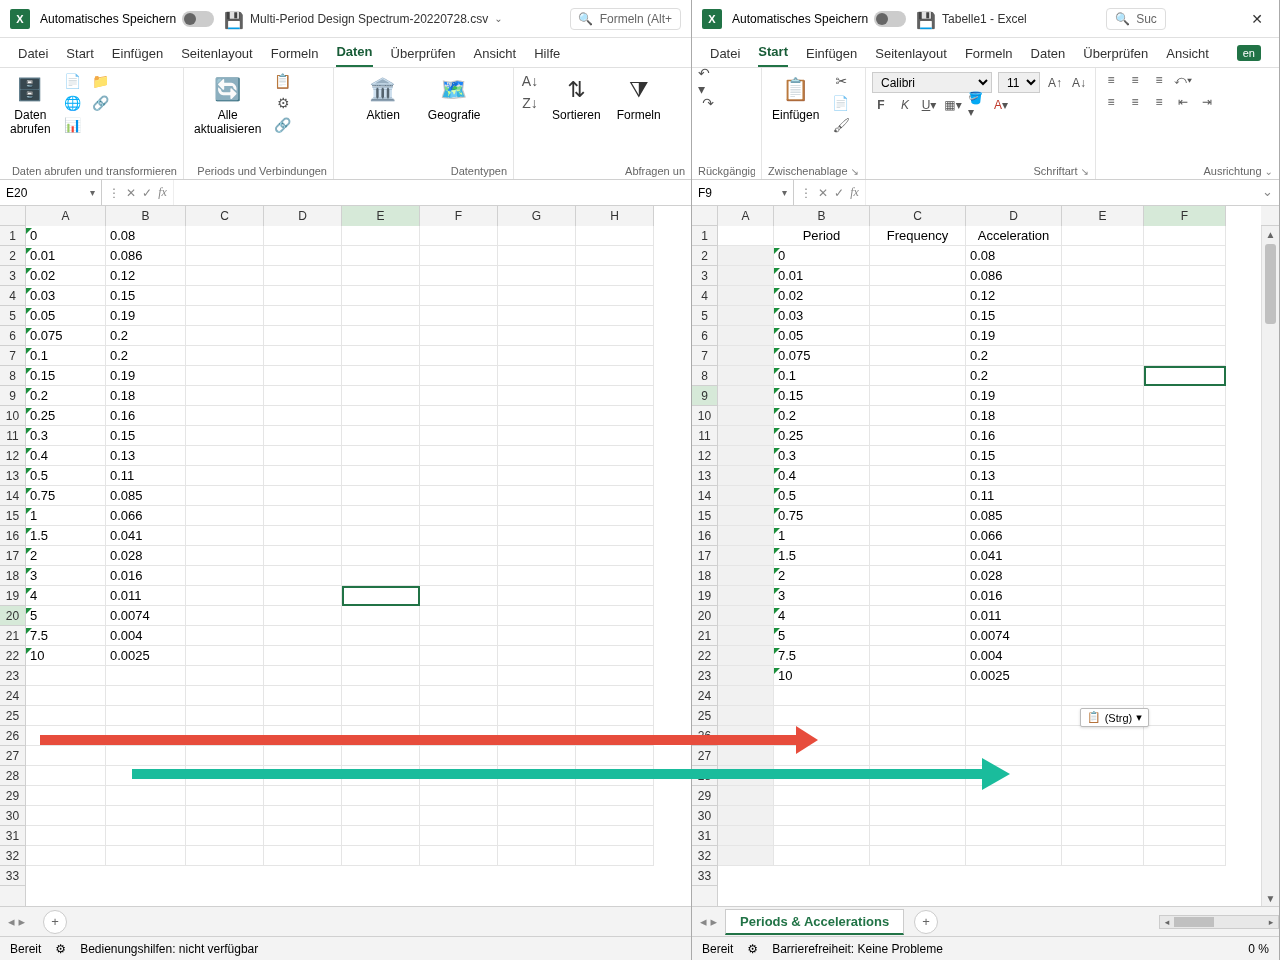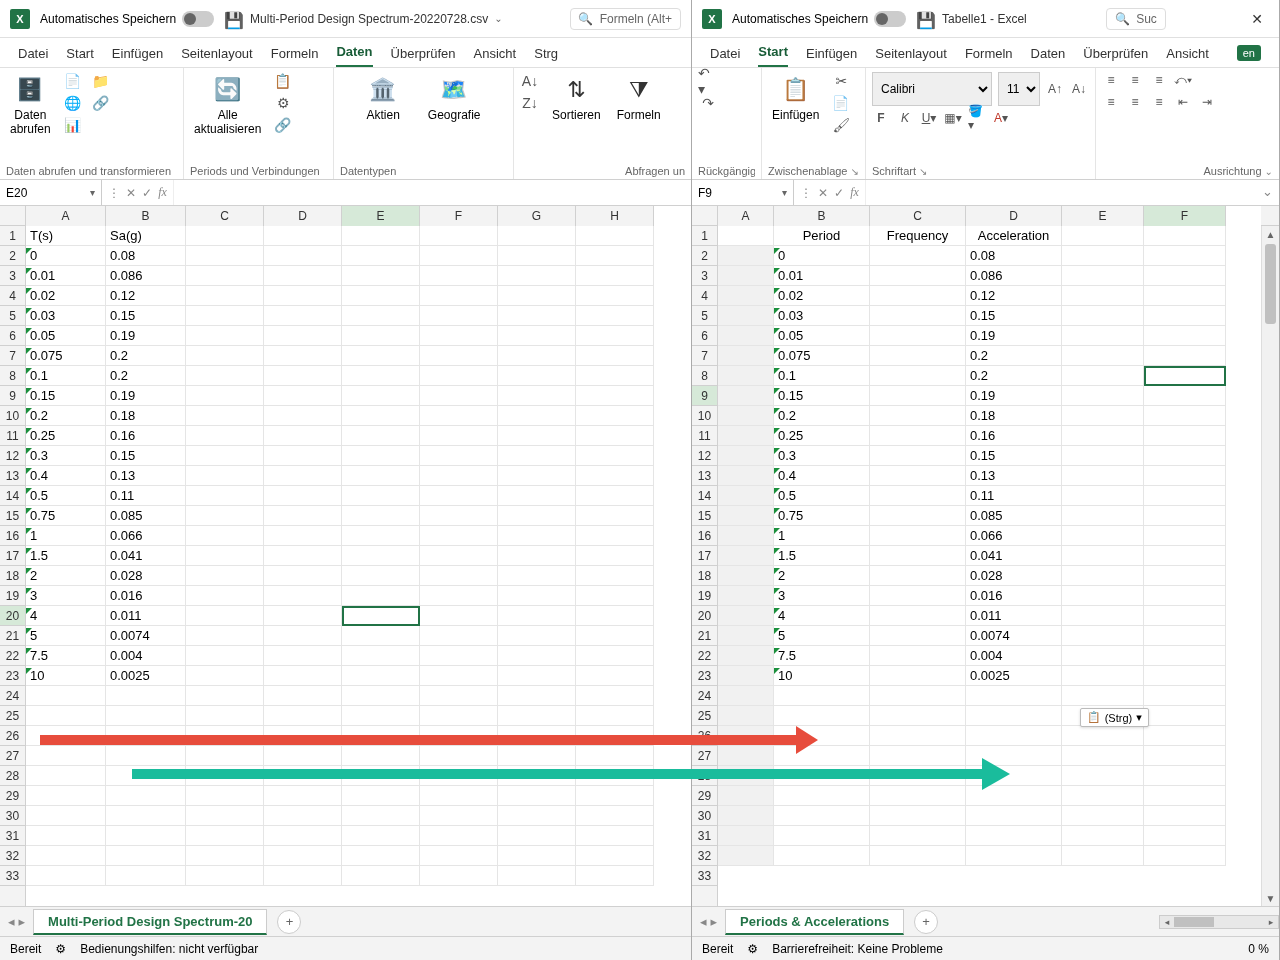--- a/index.html
+++ b/index.html
@@ -25,26 +25,26 @@
   
   .tabs { height: 30px; display: flex; align-items: flex-end; gap: 18px; padding: 0 18px; border-bottom: 1px solid #e0e0e0; font-size: 13px; }
   .tab { padding: 4px 0 6px 0; color: #333; cursor: pointer; }
   .tab.active { color: #185c37; border-bottom: 2px solid #217346; font-weight: 600; }
   .lang-badge { margin-left: auto; background: #217346; color: #fff; padding: 2px 6px; border-radius: 3px; font-size: 11px; align-self: center; }
 
   
   .ribbon { height: 112px; display: flex; border-bottom: 1px solid #d0d0d0; background: #fff; }
   .rgrp { border-right: 1px solid #e5e5e5; display: flex; flex-direction: column; justify-content: space-between; padding: 4px 6px 2px 6px; }
   .rgrp .icons { display: flex; gap: 8px; align-items: flex-start; flex: 1; }
-  .rgrp .glabel { font-size: 11px; color: #666; text-align: left; padding: 2px 0 0 0; white-space: nowrap; overflow: hidden; }
+  .rgrp .glabel { font-size: 11px; color: #666; text-align: right; padding: 2px 0 0 0; white-space: nowrap; overflow: hidden; }
   .bigbtn { display: flex; flex-direction: column; align-items: center; justify-content: center; gap: 2px; padding: 2px 4px; cursor: pointer; font-size: 12px; text-align: center; }
   .bigbtn .ic { width: 32px; height: 32px; display: flex; align-items: center; justify-content: center; font-size: 22px; color: #333; }
   .smallstack { display: flex; flex-direction: column; gap: 4px; }
   .smallic { width: 20px; height: 18px; font-size: 14px; color: #555; display: flex; align-items: center; justify-content: center; }
-  .fontgrp select, .fontgrp input { font-size: 12px; border: 1px solid #ccc; height: 34px; padding: 0 4px; }
+  .fontgrp select, .fontgrp input { font-size: 12px; border: 1px solid #ccc; height: 21px; padding: 0 4px; }
   .ribbon .launcher { font-size: 10px; color: #888; align-self: flex-end; }
 
   
   .fbar { height: 26px; display: flex; align-items: stretch; border-bottom: 1px solid #d0d0d0; }
   .namebox { width: 102px; border-right: 1px solid #ccc; display: flex; align-items: center; padding: 0 6px; font-size: 12px; background: #fff; }
   .namebox .dd { margin-left: auto; font-size: 10px; color: #666; }
   .fx-controls { display: flex; align-items: center; gap: 6px; padding: 0 6px; border-right: 1px solid #eee; color: #888; font-size: 12px; }
   .fx-label { font-style: italic; font-family: serif; }
   .fxinput { flex: 1; border: none; padding: 0 6px; font-size: 12px; }
 
@@ -120,21 +120,21 @@
 
     <div class="tabs" id="left-tabs">
         <div class="tab">Datei</div>
         <div class="tab">Start</div>
         <div class="tab">Einfügen</div>
         <div class="tab">Seitenlayout</div>
         <div class="tab">Formeln</div>
         <div class="tab active">Daten</div>
         <div class="tab">Überprüfen</div>
         <div class="tab">Ansicht</div>
-        <div class="tab">Strg</div>
+        <div class="tab">Hilfe</div>
       </div>
 
     <div class="ribbon">
       <div class="rgrp" style="width:184px">
         <div class="icons">
           <div class="bigbtn">
             <div class="ic">🗄️</div>
             <div style="white-space:pre-line">Daten
 abrufen</div>
           </div>
@@ -256,30 +256,20 @@
           <div class="rn">27</div>
           <div class="rn">28</div>
           <div class="rn">29</div>
           <div class="rn">30</div>
           <div class="rn">31</div>
           <div class="rn">32</div>
           <div class="rn">33</div>
         </div>
       <div class="cells" id="left-cells">
           <div class="row">
-            <div class="cell" style="width: 80px;">T(s)</div>
-            <div class="cell" style="width: 80px;">Sa(g)</div>
-            <div class="cell" style="width: 78px;"></div>
-            <div class="cell" style="width: 78px;"></div>
-            <div class="cell" style="width: 78px;"></div>
-            <div class="cell" style="width: 78px;"></div>
-            <div class="cell" style="width: 78px;"></div>
-            <div class="cell" style="width: 78px;"></div>
-          </div>
-          <div class="row">
             <div class="cell greentri" style="width: 80px;">0</div>
             <div class="cell" style="width: 80px;">0.08</div>
             <div class="cell" style="width: 78px;"></div>
             <div class="cell" style="width: 78px;"></div>
             <div class="cell" style="width: 78px;"></div>
             <div class="cell" style="width: 78px;"></div>
             <div class="cell" style="width: 78px;"></div>
             <div class="cell" style="width: 78px;"></div>
           </div>
           <div class="row">
@@ -593,21 +583,20 @@
             <div class="cell" style="width: 78px;"></div>
           </div>
         </div>
     </div>
 
     <div class="sheetbar">
       <div class="sheetnav">
           <span>◂</span>
           <span>▸</span>
         </div>
-      <div class="sheettab">Multi-Period Design Spectrum-20</div>
       <div class="addsheet">+</div>
     </div>
 
     <div class="statusbar">
       <span>Bereit</span>
       <span>⚙</span>
       <span>Bedienungshilfen: nicht verfügbar</span>
     </div>
   </div>
 

